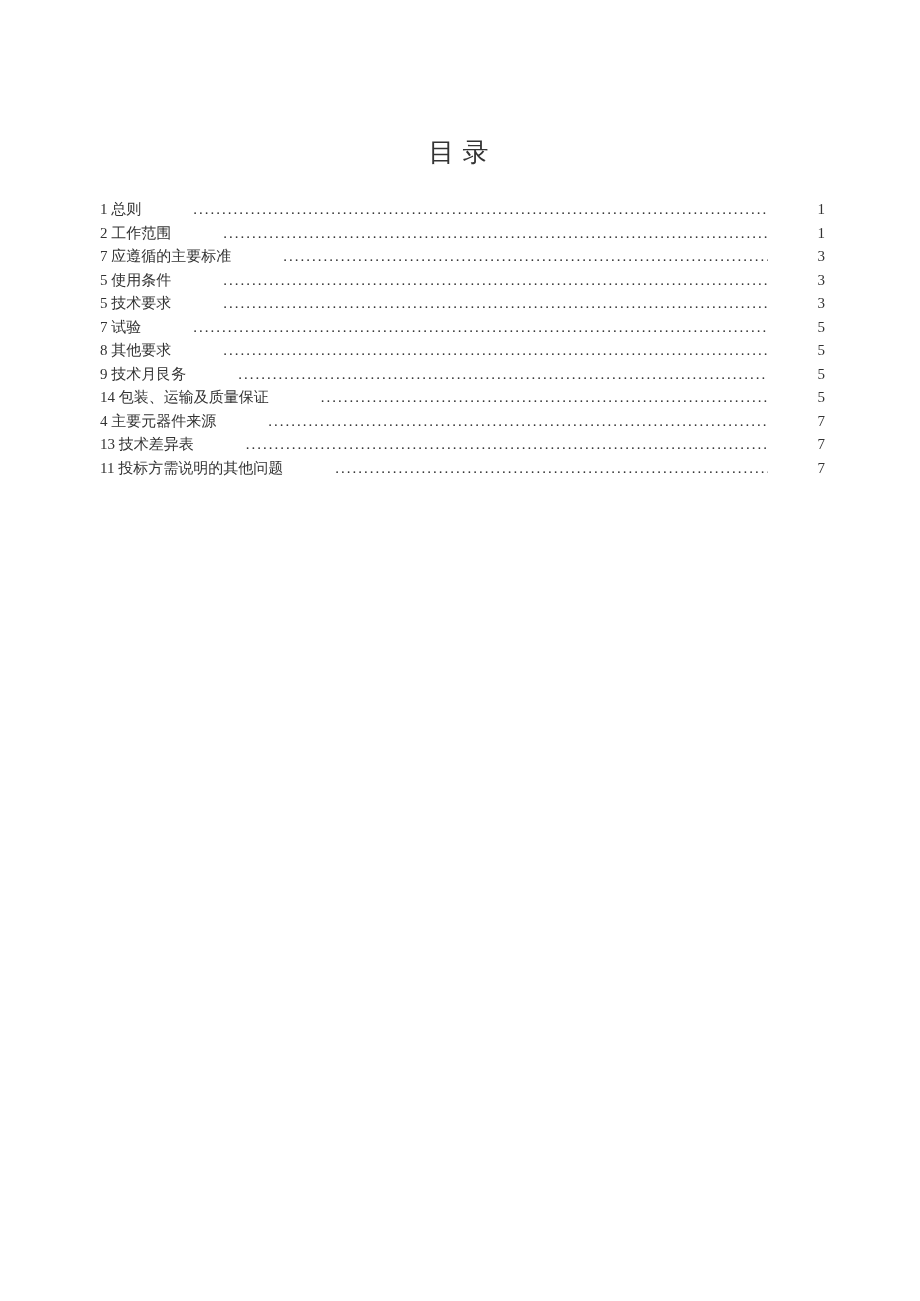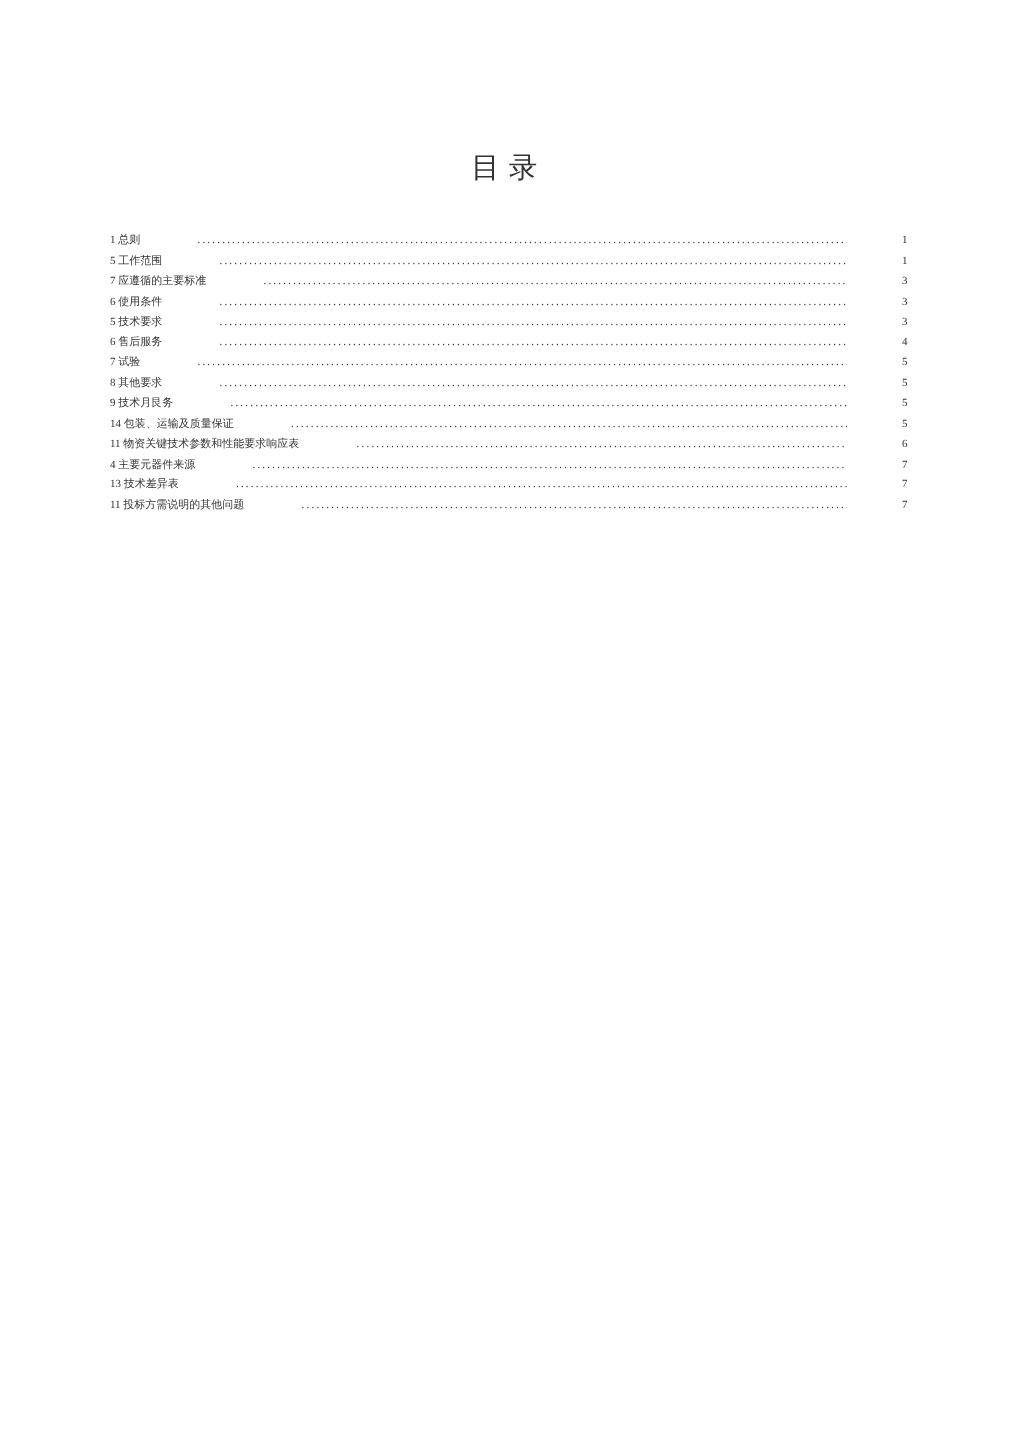--- a/index.html
+++ b/index.html
@@ -13,30 +13,30 @@
       background: #ffffff;
       font-family: "SimSun", "宋体", serif;
       color: #333333;
       padding: 135px 95px 0 100px;
     }
     .toc-title {
       text-align: center;
       font-size: 26px;
       font-weight: normal;
       letter-spacing: 8px;
-      margin-bottom: 44px;
+      margin-bottom: 32px;
       font-family: "SimSun", "宋体", serif;
     }
     .toc-list {
       list-style: none;
     }
     .toc-item {
       display: flex;
       align-items: center;
-      font-size: 10px;
+      font-size: 15px;
       line-height: 1;
       margin-bottom: 8.5px;
       white-space: nowrap;
       gap: 48px;
     }
     .toc-label {
       flex-shrink: 0;
       padding-right: 4px;
     }
     .toc-dots {
@@ -58,43 +58,38 @@
 
 <h1 class="toc-title">目录</h1>
 
 <ul class="toc-list">
   <li class="toc-item">
     <span class="toc-label">1 总则</span>
     <span class="toc-dots"></span>
     <span class="toc-page">1</span>
   </li>
   <li class="toc-item">
-    <span class="toc-label">5 工作范围</span>
+    <span class="toc-label">2 工作范围</span>
     <span class="toc-dots"></span>
     <span class="toc-page">1</span>
   </li>
   <li class="toc-item">
     <span class="toc-label">7 应遵循的主要标准</span>
     <span class="toc-dots"></span>
     <span class="toc-page">3</span>
   </li>
   <li class="toc-item">
-    <span class="toc-label">6 使用条件</span>
+    <span class="toc-label">5 使用条件</span>
     <span class="toc-dots"></span>
     <span class="toc-page">3</span>
   </li>
   <li class="toc-item">
     <span class="toc-label">5 技术要求</span>
     <span class="toc-dots"></span>
     <span class="toc-page">3</span>
-  </li>
-  <li class="toc-item">
-    <span class="toc-label">6 售后服务</span>
-    <span class="toc-dots"></span>
-    <span class="toc-page">4</span>
   </li>
   <li class="toc-item">
     <span class="toc-label">7 试验</span>
     <span class="toc-dots"></span>
     <span class="toc-page">5</span>
   </li>
   <li class="toc-item">
     <span class="toc-label">8 其他要求</span>
     <span class="toc-dots"></span>
     <span class="toc-page">5</span>
@@ -103,25 +98,20 @@
     <span class="toc-label">9 技术月艮务</span>
     <span class="toc-dots"></span>
     <span class="toc-page">5</span>
   </li>
   <li class="toc-item">
     <span class="toc-label">14 包装、运输及质量保证</span>
     <span class="toc-dots"></span>
     <span class="toc-page">5</span>
   </li>
   <li class="toc-item">
-    <span class="toc-label">11 物资关键技术参数和性能要求响应表</span>
-    <span class="toc-dots"></span>
-    <span class="toc-page">6</span>
-  </li>
-  <li class="toc-item">
     <span class="toc-label">4 主要元器件来源</span>
     <span class="toc-dots"></span>
     <span class="toc-page">7</span>
   </li>
   <li class="toc-item">
     <span class="toc-label">13 技术差异表</span>
     <span class="toc-dots"></span>
     <span class="toc-page">7</span>
   </li>
   <li class="toc-item">

